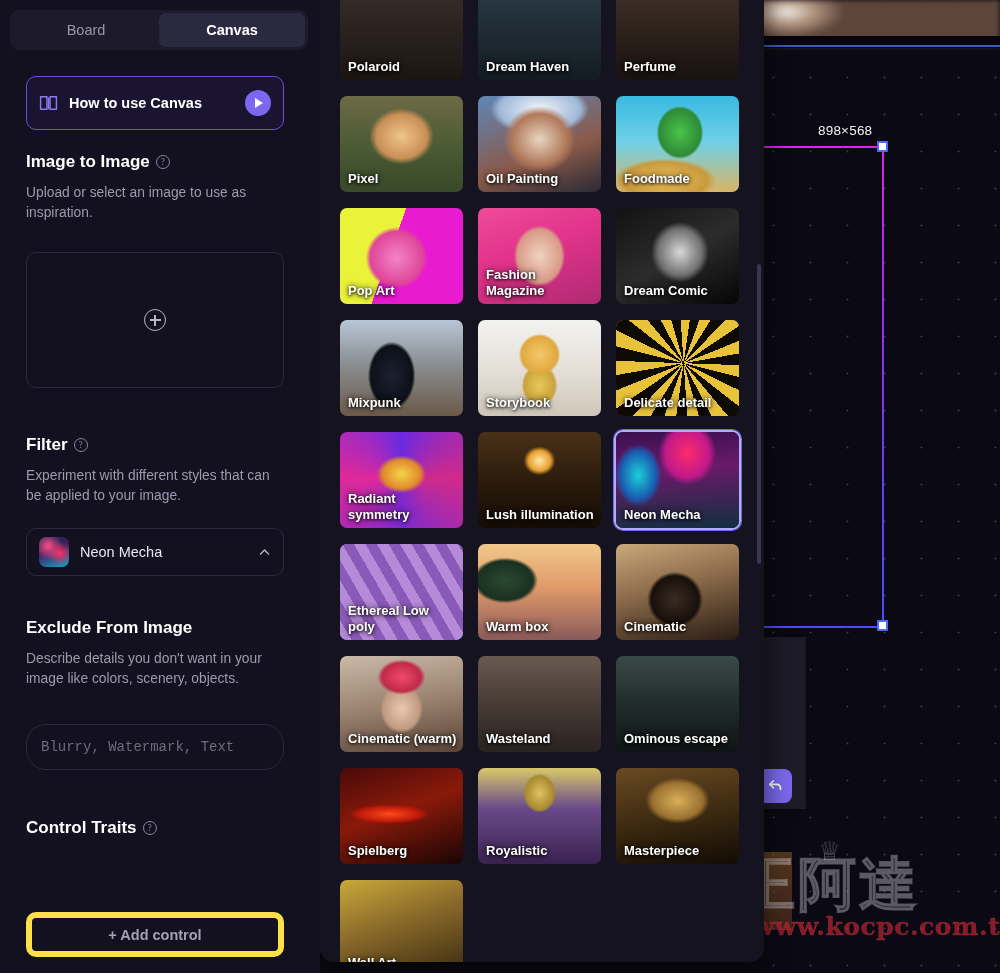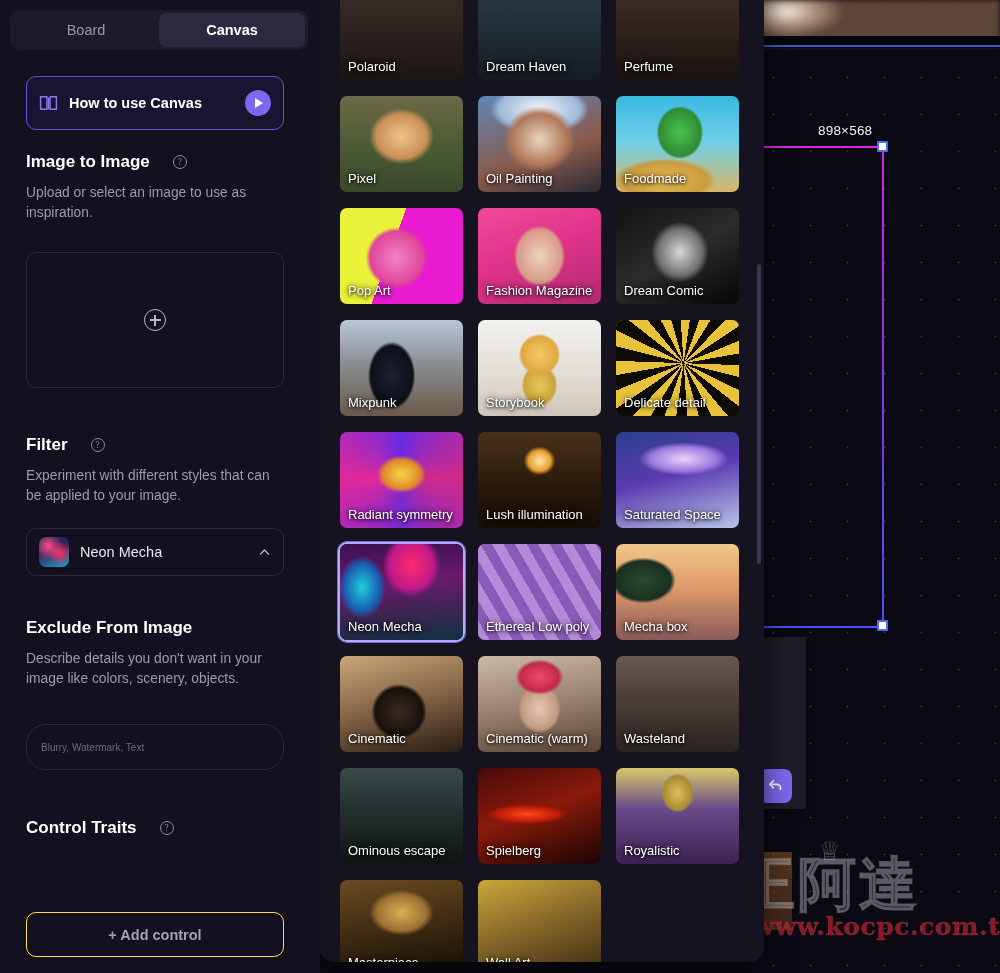--- a/index.html
+++ b/index.html
@@ -116,21 +116,21 @@
   }
   .tile {
     position: relative; width: 127px; height: 100px;
     border-radius: 9px; overflow: hidden; cursor: pointer;
     border: 2px solid transparent;
   }
   .tile.selected { border-color: #b3aefb; box-shadow: 0 0 0 1px #6f6af0; }
   .tile-img { position: absolute; inset: 0; }
   .tile-label {
     position: absolute; left: 8px; bottom: 6px; right: 6px;
-    font-size: 13px; font-weight: 400; color: #ffffff;
+    font-size: 13px; font-weight: 700; color: #ffffff;
     line-height: 1.18; text-shadow: 0 1px 3px rgba(0,0,0,.95), 0 0 6px rgba(0,0,0,.8);
   }
   .panel-scroll {
     position: absolute; right: 3px; top: 300px; width: 4px; height: 300px;
     background: #3a3650; border-radius: 2px;
   }
 
   
   .sidebar {
     position: absolute; left: 0; top: 0; width: 320px; height: 973px;
@@ -158,21 +158,21 @@
     width: 26px; height: 26px; border-radius: 50%; background: #7b68ee;
     display: flex; align-items: center; justify-content: center; flex: 0 0 auto;
   }
   .howto-play i {
     width: 0; height: 0; border-left: 8px solid #fff;
     border-top: 5px solid transparent; border-bottom: 5px solid transparent;
     margin-left: 2px;
   }
 
   .sec-head {
-    position: absolute; left: 26px; display: flex; align-items: center; gap: 23px;
+    position: absolute; left: 26px; display: flex; align-items: center; gap: 6px;
   }
   .sec-title { font-size: 17px; font-weight: 700; color: #ffffff; }
   .help-ico {
     width: 14px; height: 14px; border-radius: 50%;
     border: 1.2px solid #8b87a0; color: #8b87a0;
     font-size: 9.5px; line-height: 12px; text-align: center;
     font-family: "Liberation Serif", serif;
   }
   .sec-desc {
     position: absolute; left: 26px; width: 260px;
@@ -206,28 +206,28 @@
       radial-gradient(circle at 70% 55%, #ff2e63 0%, transparent 45%),
       linear-gradient(160deg, #1b2a55 0%, #3b1f5e 45%, #12a8c9 100%);
   }
   .fs-name { font-size: 14.5px; color: #e8e6f0; flex: 1; }
   .chev { width: 13px; height: 13px; flex: 0 0 auto; }
 
   .exclude-input {
     position: absolute; left: 26px; top: 724px; width: 258px; height: 46px;
     border: 1px solid #2b293d; border-radius: 20px;
     background: transparent; color: #e8e6f0;
-    font-family: Liberation Sans, sans-serif; font-size: 10px;
+    font-family: Liberation Mono, monospace; font-size: 14px;
     padding: 0 14px; outline: none;
   }
   .exclude-input::placeholder { color: #6e6a82; }
 
   .add-control {
     position: absolute; left: 26px; top: 912px; width: 258px; height: 45px;
-    border: 1px solid #fde047; border-radius: 10px;
+    border: 6px solid #fde047; border-radius: 10px;
     background: transparent; color: #a4a0b5;
     font-family: "Liberation Sans", sans-serif;
     font-size: 14.5px; font-weight: 700; cursor: pointer;
   }
 </style>
 </head>
 <body>
 
 <div id="root">
 
@@ -309,35 +309,31 @@
           <div class="tile-label">Delicate detail</div>
         </div>
         <div class="tile">
           <div class="tile-img" style="background: radial-gradient(34px 26px at 50% 44%, rgb(245, 212, 74) 0%, rgb(224, 138, 42) 55%, transparent 72%), conic-gradient(from 180deg at 50% 48%, rgb(122, 42, 208), rgb(224, 41, 154), rgb(106, 42, 224), rgb(209, 42, 138), rgb(122, 42, 208));"></div>
           <div class="tile-label">Radiant symmetry</div>
         </div>
         <div class="tile">
           <div class="tile-img" style="background: radial-gradient(22px 20px at 50% 30%, rgb(255, 233, 168) 0%, rgb(232, 160, 48) 50%, transparent 72%), linear-gradient(rgb(74, 49, 24) 0%, rgb(42, 26, 12) 55%, rgb(21, 12, 5) 100%);"></div>
           <div class="tile-label">Lush illumination</div>
         </div>
-        <div class="tile">
-          <div class="tile-img" style="background: radial-gradient(60px 22px at 55% 28%, rgb(240, 208, 248) 0%, rgb(154, 122, 224) 55%, transparent 75%), linear-gradient(165deg, rgb(42, 63, 138) 0%, rgb(90, 58, 176) 45%, rgb(185, 198, 232) 100%);"></div>
-          <div class="tile-label">Saturated Space</div>
-        </div>
         <div class="tile selected">
           <div class="tile-img" style="background: radial-gradient(40px 44px at 58% 22%, rgb(255, 42, 106) 0%, rgb(192, 26, 138) 55%, transparent 72%), radial-gradient(30px 40px at 18% 45%, rgb(26, 208, 216) 0%, rgb(26, 90, 176) 60%, transparent 78%), linear-gradient(175deg, rgb(58, 16, 80) 0%, rgb(106, 26, 106) 40%, rgb(16, 48, 63) 100%);"></div>
           <div class="tile-label">Neon Mecha</div>
         </div>
         <div class="tile">
           <div class="tile-img" style="background: repeating-linear-gradient(60deg, rgb(181, 138, 216) 0px, rgb(181, 138, 216) 10px, rgb(138, 90, 184) 10px, rgb(138, 90, 184) 20px), linear-gradient(160deg, rgb(154, 106, 200), rgb(106, 58, 154));"></div>
           <div class="tile-label">Ethereal Low poly</div>
         </div>
         <div class="tile">
           <div class="tile-img" style="background: radial-gradient(40px 28px at 22% 38%, rgb(42, 74, 50) 0%, rgb(26, 48, 32) 70%, transparent 82%), linear-gradient(rgb(240, 200, 138) 0%, rgb(224, 154, 106) 45%, rgb(138, 90, 90) 100%);"></div>
-          <div class="tile-label">Mecha box</div>
+          <div class="tile-label">Warm box</div>
         </div>
         <div class="tile">
           <div class="tile-img" style="background: radial-gradient(34px 34px at 48% 58%, rgb(58, 42, 34) 0%, rgb(24, 16, 12) 70%, transparent 82%), linear-gradient(165deg, rgb(201, 168, 122) 0%, rgb(138, 106, 74) 45%, rgb(42, 28, 20) 100%);"></div>
           <div class="tile-label">Cinematic</div>
         </div>
         <div class="tile">
           <div class="tile-img" style="background: radial-gradient(30px 22px at 50% 22%, rgb(240, 74, 106) 0%, rgb(192, 42, 74) 65%, transparent 80%), radial-gradient(26px 30px at 50% 55%, rgb(232, 200, 176) 0%, rgb(192, 154, 128) 70%, transparent 82%), linear-gradient(170deg, rgb(203, 185, 168) 0%, rgb(154, 130, 112) 50%, rgb(90, 68, 54) 100%);"></div>
           <div class="tile-label">Cinematic (warm)</div>
         </div>
         <div class="tile">

